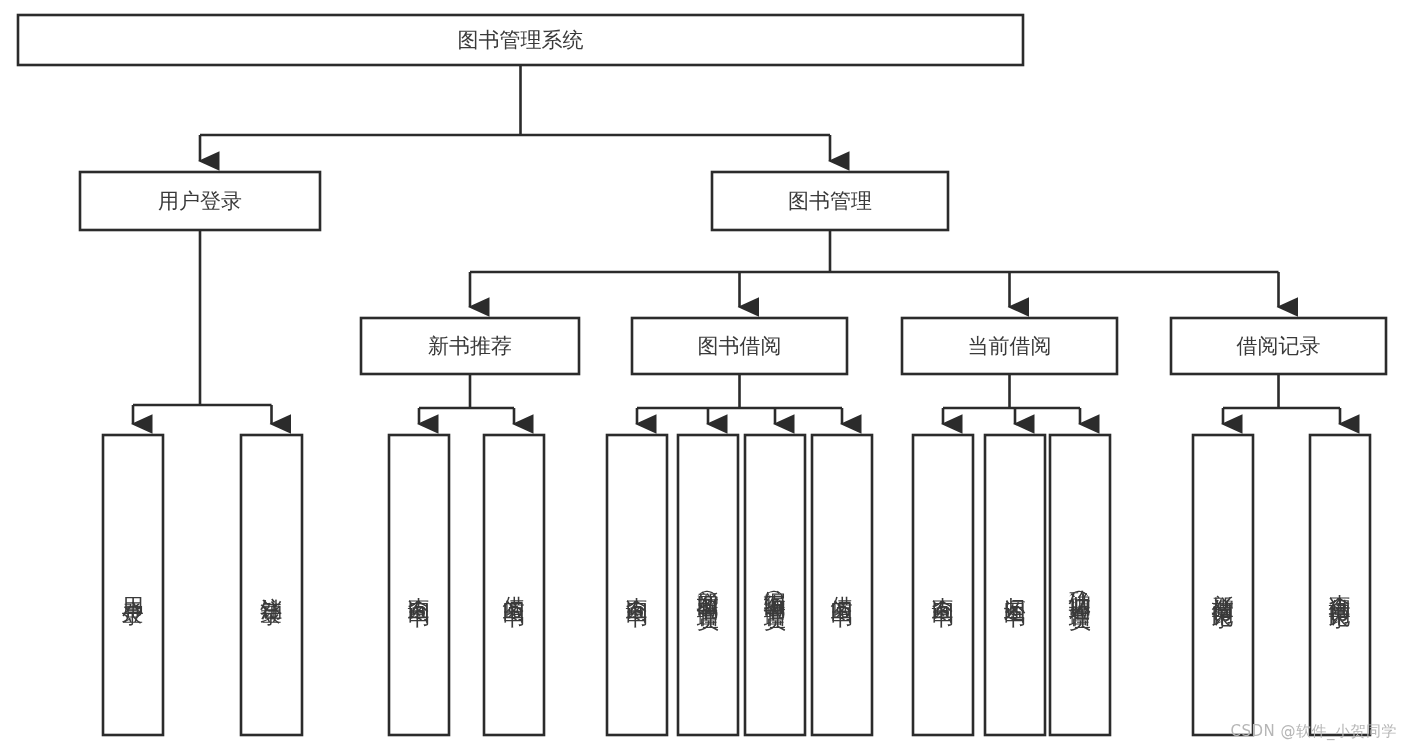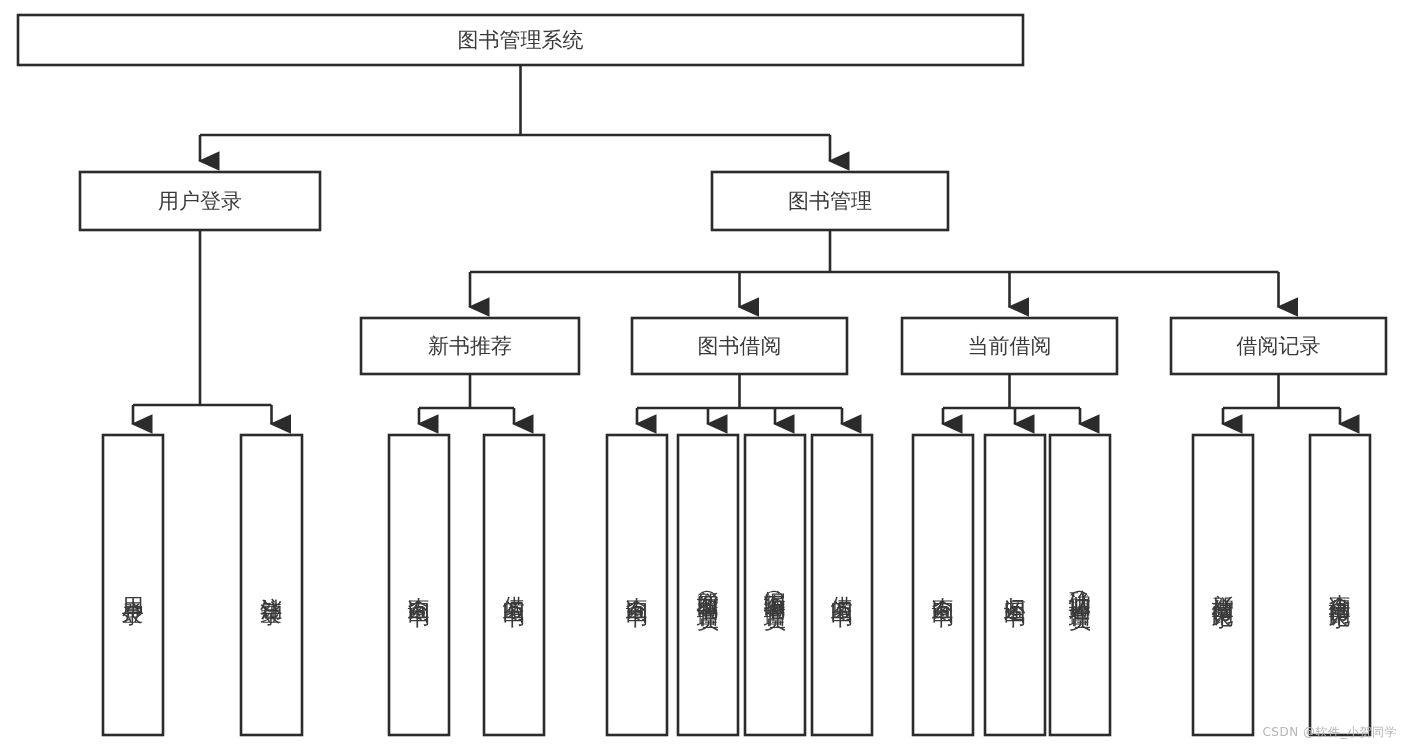--- a/index.html
+++ b/index.html
@@ -63,21 +63,21 @@
     letter-spacing: 3px;
     color: #3a3a3a;
     white-space: nowrap;
     text-align: center;
   }
   .watermark {
     position: absolute;
     right: 8px;
     bottom: 6px;
     font-family: "DejaVu Sans", "Liberation Sans", sans-serif;
-    font-size: 12px;
+    font-size: 15px;
     color: #b6b6b6;
     letter-spacing: 0.5px;
     user-select: none;
   }
 </style>
 </head>
 <body>
 
 <div id="diagram-root">
 

